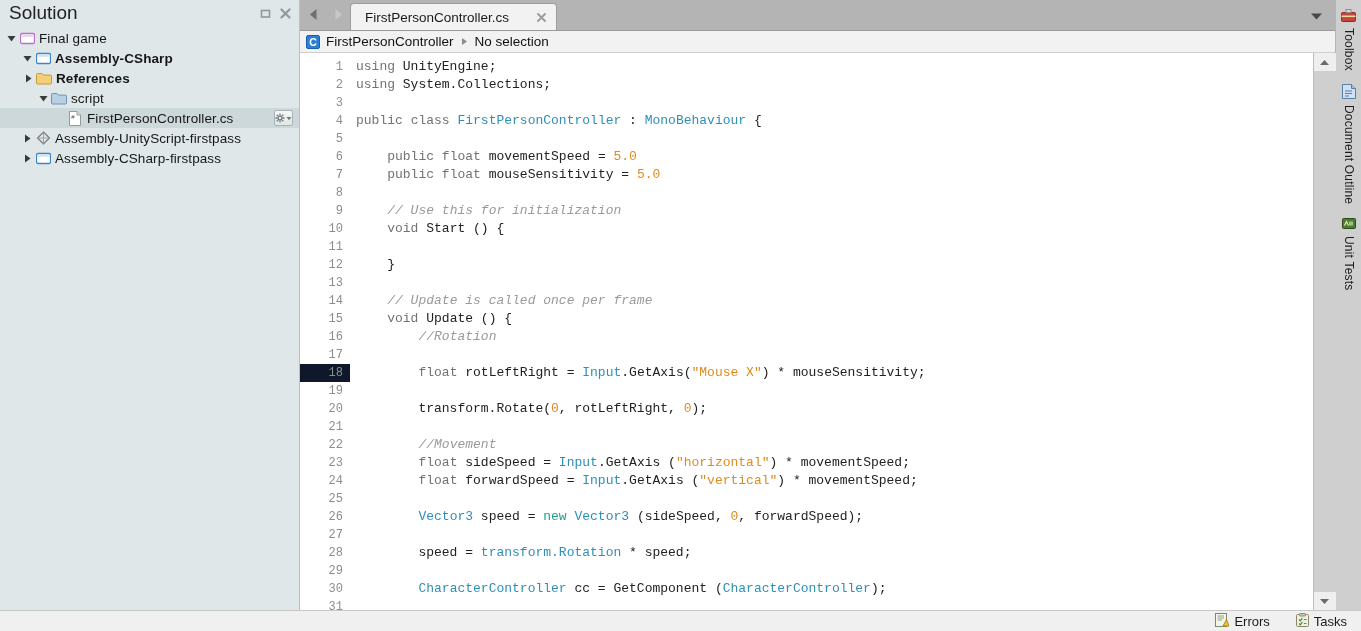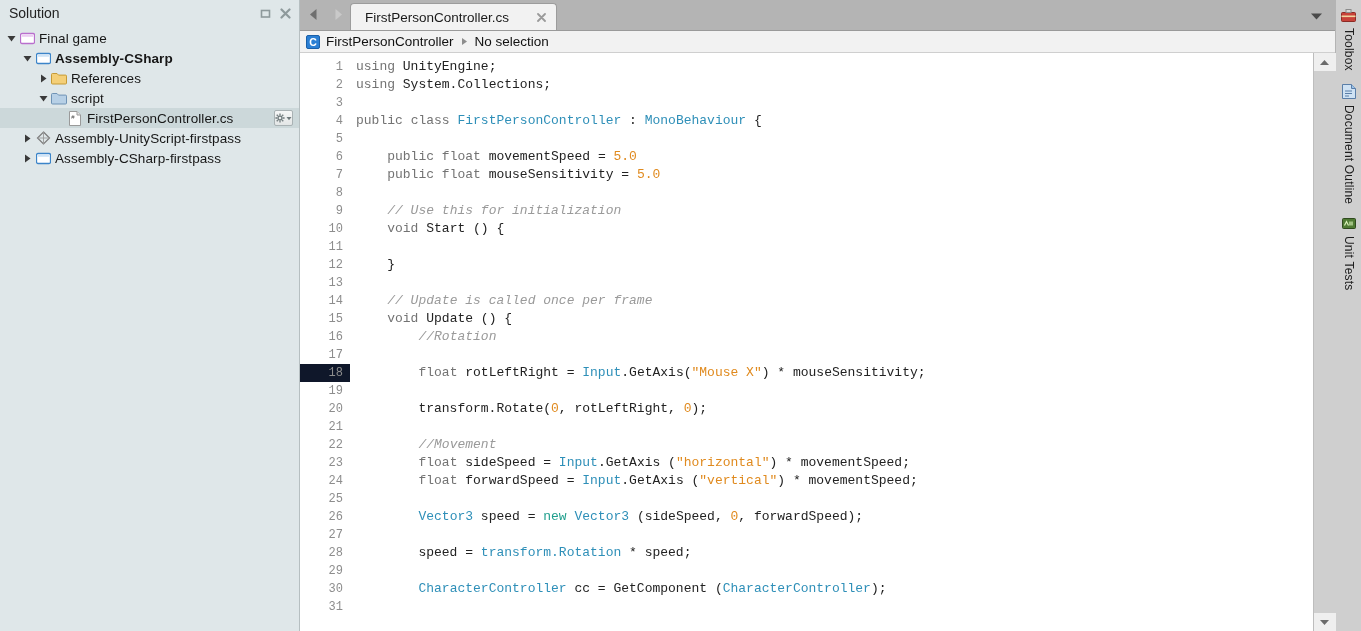--- a/index.html
+++ b/index.html
@@ -21,21 +21,21 @@
     background: #dfe7e9;
     display: flex; flex-direction: column;
     border-right: 1px solid #b6bfc1;
   }
   .pad-header {
     height: 26px; display: flex; align-items: center;
     padding: 0 6px 0 9px;
     background: #dfe7e9;
     font-size: 13px; color: #1d1d1d;
   }
-  .pad-title { flex: 1; font-size: 14px; color: #222; }
+  .pad-title { flex: 1; font-size: 19px; color: #222; }
   .pad-btn { width: 15px; height: 15px; display: inline-flex; align-items: center; justify-content: center; cursor: pointer; }
   .pad-btn svg { display: block; }
 
   .tree { flex: 1; overflow: hidden; padding-top: 2px; font-size: 13px; }
   .tree-row {
     display: flex; align-items: center; height: 20px;
     white-space: nowrap; cursor: default; position: relative;
   }
   .tree-row.selected { background: #ccd8da; }
   .tw { width: 14px; min-width: 14px; display: flex; align-items: center; justify-content: center; }
@@ -197,21 +197,21 @@
               </svg>
             </span>
             <span class="ticon">
               <svg width="15" height="13" viewBox="0 0 15 13">
                 <rect x="0.5" y="1.5" width="14" height="10" rx="1.5" fill="#ffffff" stroke="#3c85c9" stroke-width="1.3"></rect>
                 <rect x="1.8" y="2.8" width="11.4" height="2" fill="#cfe4f7"></rect>
               </svg>
             </span>
             <span class="tlabel bold">Assembly-CSharp</span>
           </div>
-          <div class="tree-row" style="padding-left: 36px;">
+          <div class="tree-row" style="padding-left: 21px; font-weight: bold;">
             <span class="tw">
               <svg width="9" height="9" viewBox="0 0 9 9">
                 <path d="M2 0.5 L7.5 4.5 L2 8.5 Z" fill="#3a3a3a"></path>
               </svg>
             </span>
             <span class="ticon">
               <svg width="16" height="13" viewBox="0 0 16 13">
                 <path d="M0.5 2.5 a1 1 0 0 1 1-1 H6 l1.5 1.6 H14.5 a1 1 0 0 1 1 1 V11 a1 1 0 0 1 -1 1 H1.5 a1 1 0 0 1 -1 -1 Z" fill="#f4cf78" stroke="#c59a36"></path>
               </svg>
             </span>
@@ -440,13 +440,36 @@
           <svg width="14" height="13" viewBox="0 0 14 13">
             <rect x="0.5" y="1.5" width="13" height="10" rx="1" fill="#4f7a33" stroke="#2f4a1e"></rect>
             <path d="M2.5 8.5 L4.5 4.5 L6.5 8.5 M8 4.5 V8.5 M10 4.5 V8.5" stroke="#d8f0b8" stroke-width="1.2" fill="none"></path>
           </svg>
         </span>
         <span class="rail-label">Unit Tests</span>
       </div>
     </div>
   </div>
 
+  <div class="statusbar">
+    <div class="status-item">
+      <span>
+        <svg width="14" height="14" viewBox="0 0 14 14">
+          <rect x="0.5" y="0.5" width="11" height="13" fill="#f4f4ee" stroke="#7a8a6a"></rect>
+          <path d="M2.5 3 H9 M2.5 5 H9 M2.5 7 H7" stroke="#8fa37c" stroke-width="1"></path>
+          <path d="M8 13 L11.5 6.5 L14 13 Z" fill="#f2c42a" stroke="#9a7a10" stroke-width="0.8"></path>
+        </svg>
+      </span>
+      <span class="status-label">Errors</span>
+    </div>
+    <div class="status-item">
+      <span>
+        <svg width="13" height="14" viewBox="0 0 13 14">
+          <rect x="0.5" y="1.5" width="12" height="12" rx="1" fill="#f2efe2" stroke="#8a8a6a"></rect>
+          <rect x="3.5" y="0.5" width="6" height="2.5" rx="0.8" fill="#c8c8b0" stroke="#8a8a6a"></rect>
+          <path d="M3 6.5 L4.3 7.8 L6.3 5.2 M3 10.5 L4.3 11.8 L6.3 9.2" stroke="#3f8f3f" stroke-width="1.2" fill="none"></path>
+          <path d="M7.8 6.5 H10.5 M7.8 10.5 H10.5" stroke="#7a7a5a" stroke-width="1"></path>
+        </svg>
+      </span>
+      <span class="status-label">Tasks</span>
+    </div>
+  </div>
 </div>
 
 </body></html>

